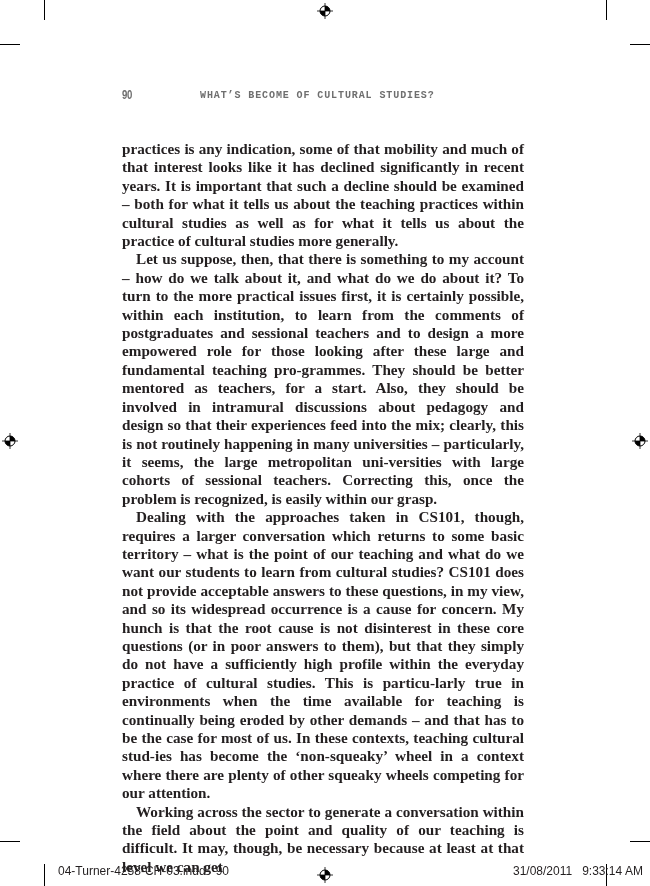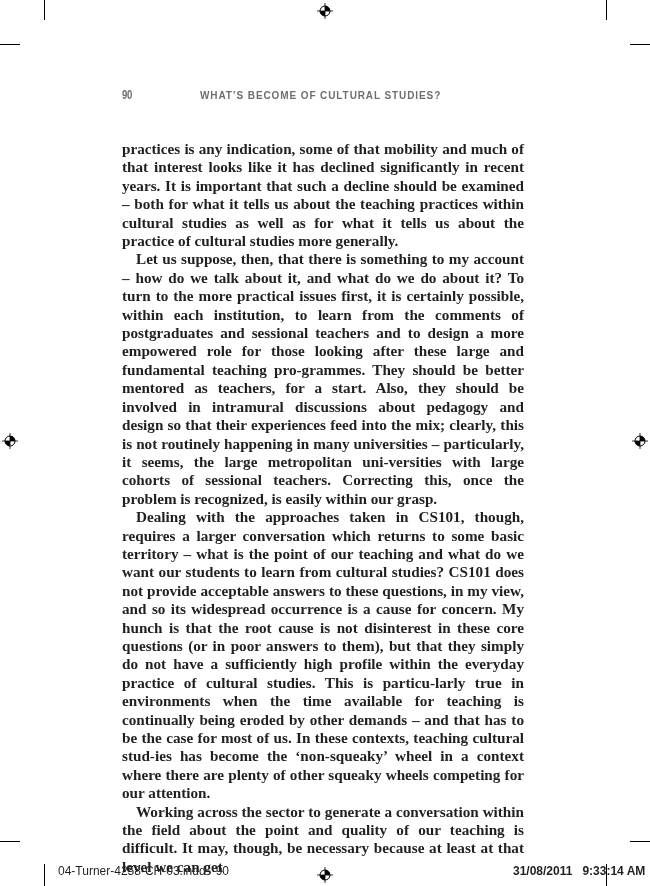--- a/index.html
+++ b/index.html
@@ -10,21 +10,21 @@
     .running-head {
       position: absolute; top: 89px; left: 122px; width: 402px; height: 14px;
       font-family: "Liberation Sans", sans-serif; font-weight: bold; color: #6e6e6e; text-align: center;
     }
     .page-num {
       position: absolute; left: 0; top: 0; font-size: 12px; letter-spacing: -0.5px;
       transform: scaleX(0.8); transform-origin: left top; line-height: 12px;
     }
     .head-title {
       position: absolute; left: 78px; top: 1px; font-size: 10px; letter-spacing: 0.9px;
-      line-height: 12px; white-space: nowrap;
+      line-height: 12px; white-space: nowrap; font-family: Liberation Mono, monospace;
     }
     .body-text {
       position: absolute; top: 140px; left: 122px; width: 402px;
       font-family: "Liberation Serif", serif; font-size: 15.2px; line-height: 18.4px;
       color: #231f20; text-align: justify; hyphens: manual; font-weight: bold;
     }
     .body-text p { margin: 0; text-indent: 0; }
     .body-text p.indent { text-indent: 14px; }
     .slug {
       position: absolute; top: 866px; font-family: "Liberation Sans", sans-serif;
@@ -86,13 +86,13 @@
 </div>
 
 <div class="body-text">
   <p>practices is any indication, some of that mobility and much of that interest looks like it has declined significantly in recent years. It is important that such a decline should be examined – both for what it tells us about the teaching practices within cultural studies as well as for what it tells us about the practice of cultural studies more generally.</p>
   <p class="indent">Let us suppose, then, that there is something to my account – how do we talk about it, and what do we do about it? To turn to the more practical issues first, it is certainly possible, within each institution, to learn from the comments of postgraduates and sessional teachers and to design a more empowered role for those looking after these large and fundamental teaching pro-grammes. They should be better mentored as teachers, for a start. Also, they should be involved in intramural discussions about pedagogy and design so that their experiences feed into the mix; clearly, this is not routinely happening in many universities – particularly, it seems, the large metropolitan uni-versities with large cohorts of sessional teachers. Correcting this, once the problem is recognized, is easily within our grasp.</p>
   <p class="indent">Dealing with the approaches taken in CS101, though, requires a larger conversation which returns to some basic territory – what is the point of our teaching and what do we want our students to learn from cultural studies? CS101 does not provide acceptable answers to these questions, in my view, and so its widespread occurrence is a cause for concern. My hunch is that the root cause is not disinterest in these core questions (or in poor answers to them), but that they simply do not have a sufficiently high profile within the everyday practice of cultural studies. This is particu-larly true in environments when the time available for teaching is continually being eroded by other demands – and that has to be the case for most of us. In these contexts, teaching cultural stud-ies has become the ‘non-squeaky’ wheel in a context where there are plenty of other squeaky wheels competing for our attention.</p>
   <p class="indent">Working across the sector to generate a conversation within the field about the point and quality of our teaching is difficult. It may, though, be necessary because at least at that level we can get</p>
 </div>
 
 <div class="slug" style="left:58px; white-space:pre;">04-Turner-4258-CH-03.indd   90</div>
-<div class="slug" style="left:513px; white-space:pre;font-weight:bold;">31/08/2011   9:33:14 AM</div>
+<div class="slug" style="left:513px; white-space:pre;">31/08/2011   9:33:14 AM</div>
 
 </body></html>

